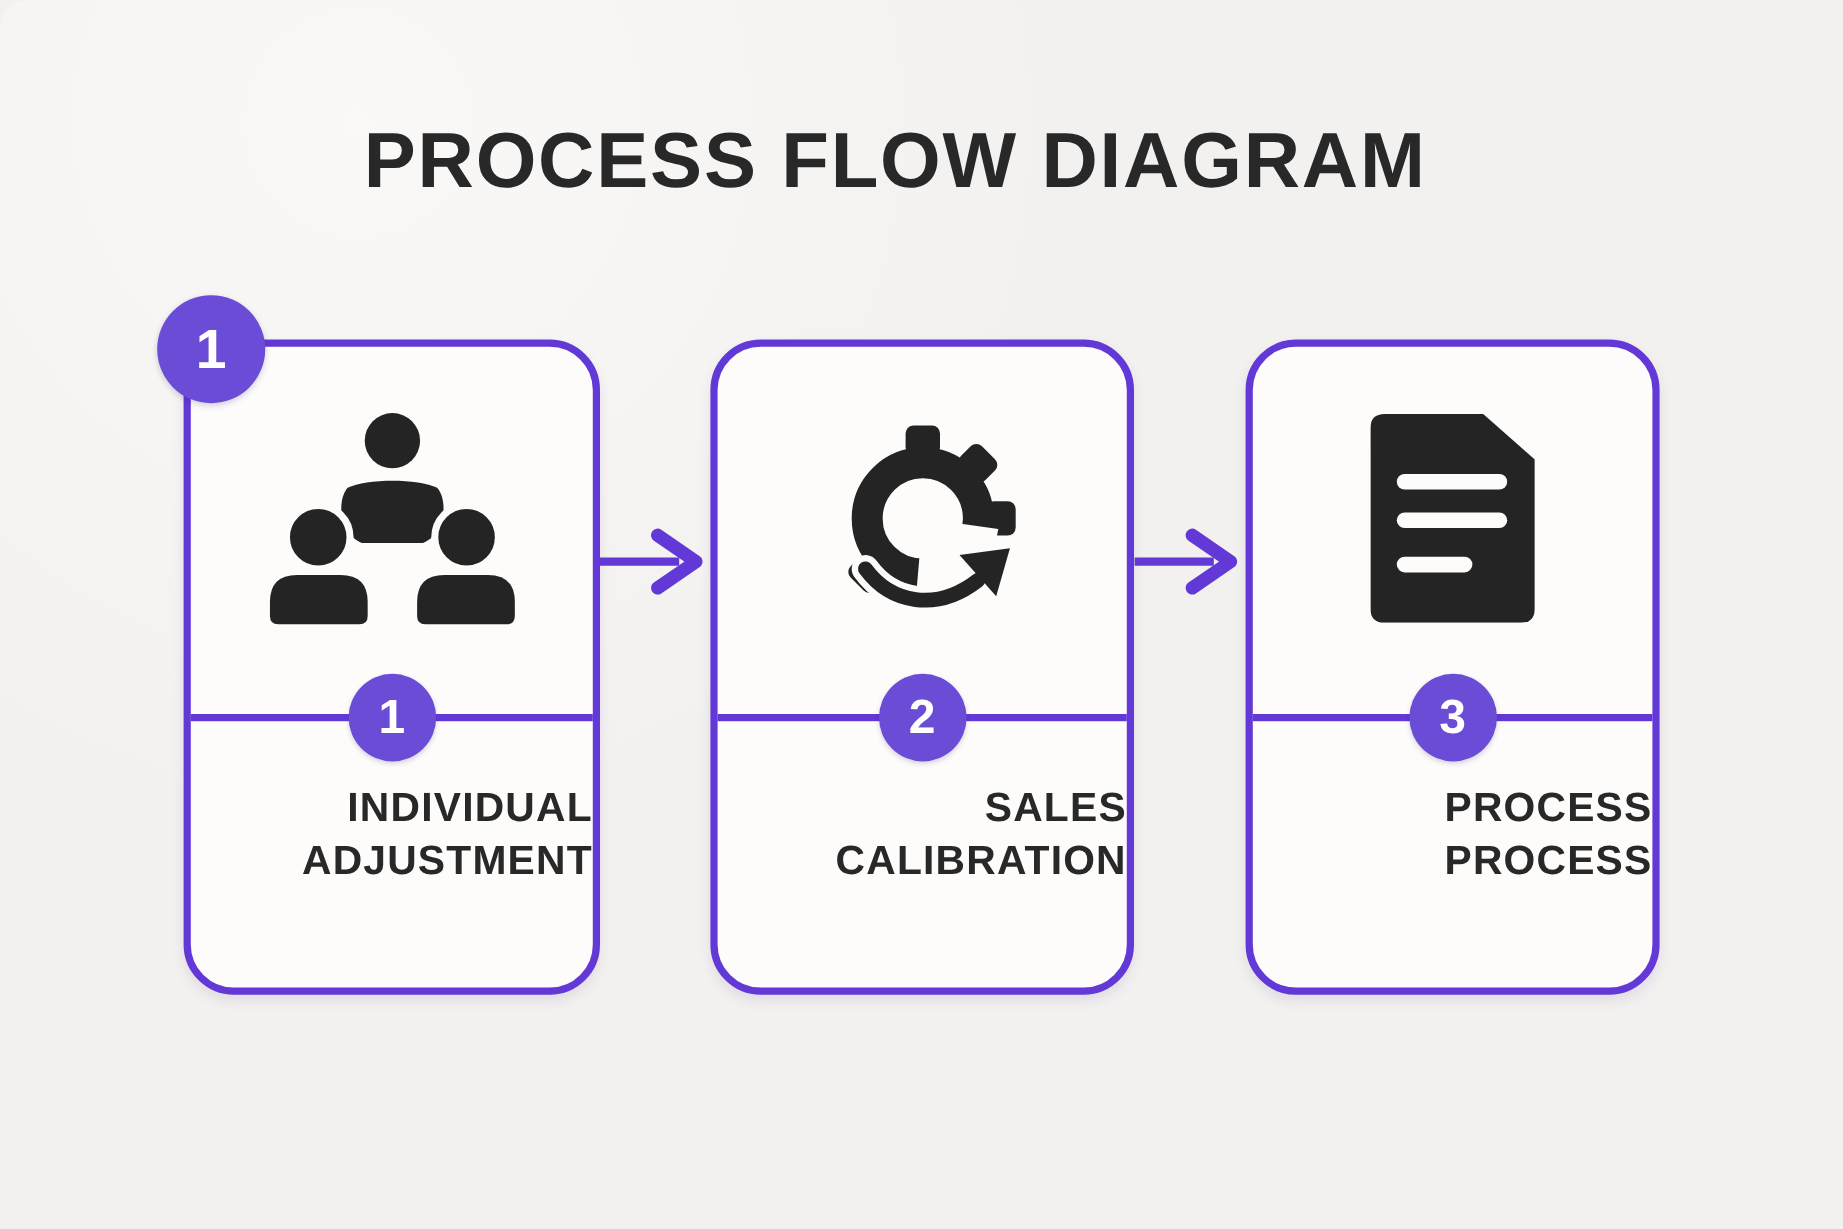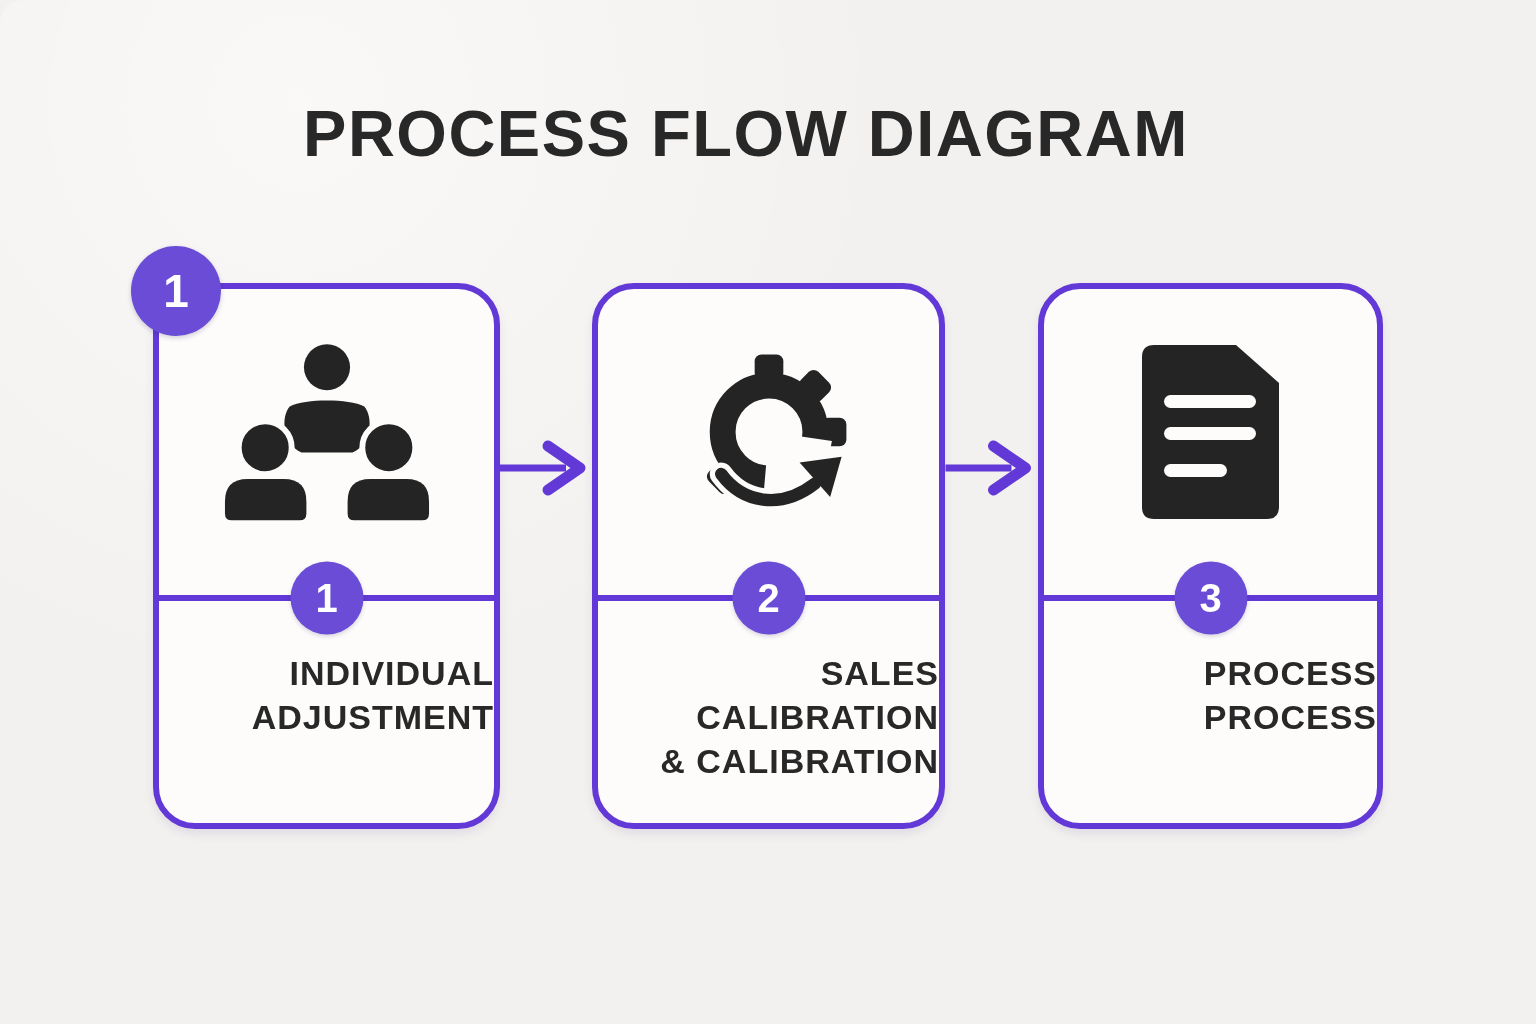--- a/index.html
+++ b/index.html
@@ -177,21 +177,20 @@
         <path d="M 76 26 L 64 68 L 32 32 Z" fill="var(--icon)"></path>
       </svg>
     </div>
     <div class="divider"></div>
     <div class="step-badge">
       <span>2</span>
     </div>
     <div class="label">
       <div>SALES</div>
       <div>CALIBRATION</div>
-      <div>&amp; CALIBRATION</div>
     </div>
   </div>
 
   <svg class="arrow arrow-2" viewBox="0 0 92 62">
     <path d="M 0 31 H 66" stroke="var(--accent)" stroke-width="7" fill="none"></path>
     <path d="M 48 9 L 80 31 L 48 53" stroke="var(--accent)" stroke-width="11" fill="none" stroke-linecap="round" stroke-linejoin="round"></path>
   </svg>
 
   <div class="card card-3">
     <div class="icon-area">

